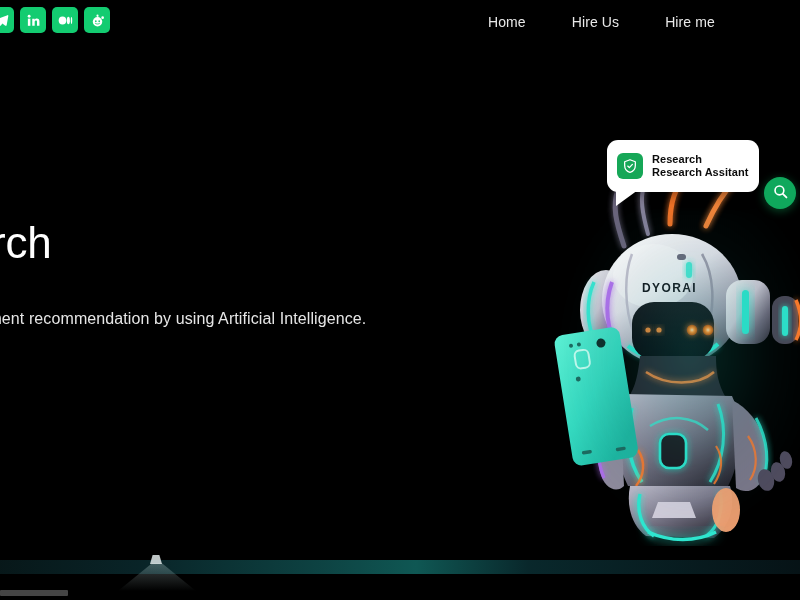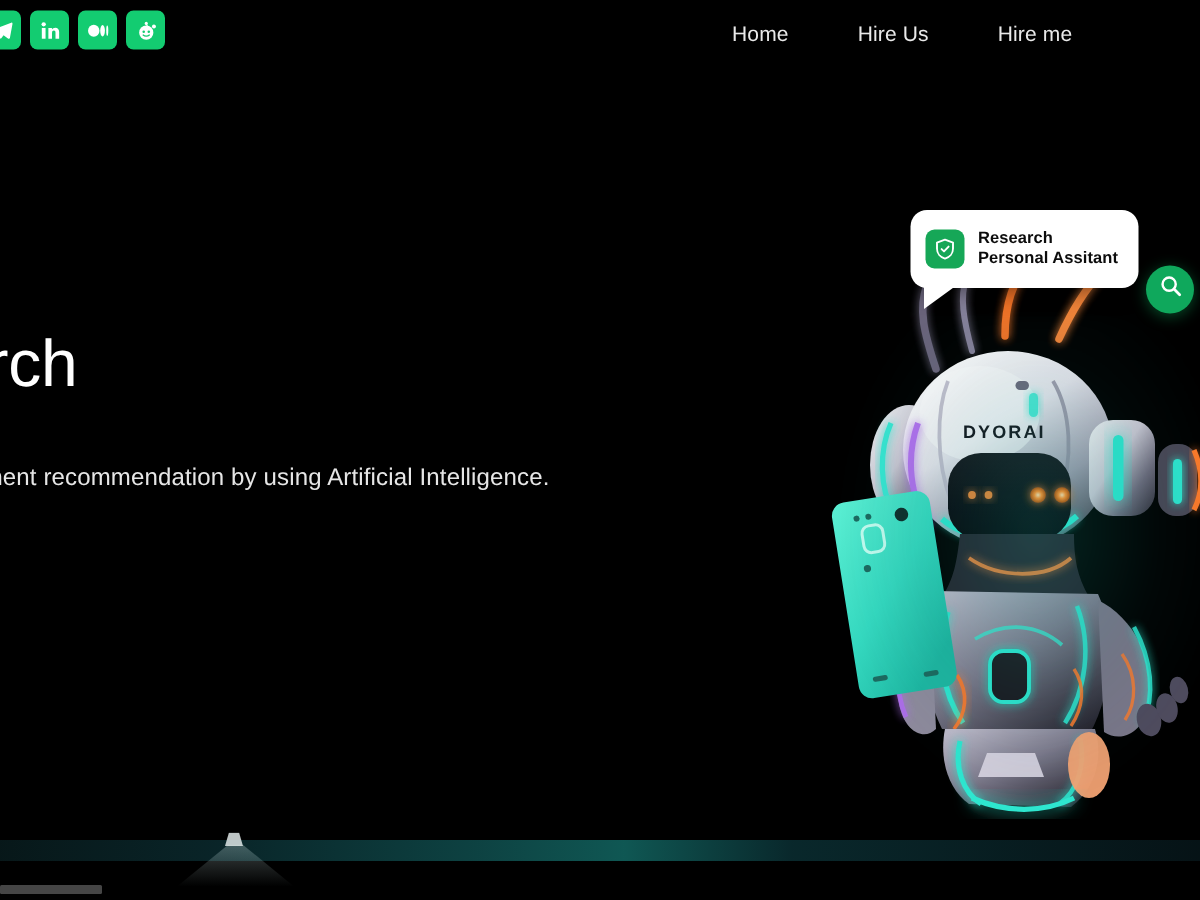--- a/index.html
+++ b/index.html
@@ -280,21 +280,21 @@
 
   <div class="bubble">
     <span class="bubble-icon">
       <svg width="16" height="16" viewBox="0 0 24 24" aria-hidden="true">
         <path d="M12 2.6 L20 5.6 V11.4 C20 16.4 16.6 20.4 12 21.6 C7.4 20.4 4 16.4 4 11.4 V5.6 Z" fill="none" stroke="#ffffff" stroke-width="1.9" stroke-linejoin="round"></path>
         <path d="M8.6 12.1 L11 14.4 L15.6 9.6" fill="none" stroke="#ffffff" stroke-width="1.9" stroke-linecap="round" stroke-linejoin="round"></path>
       </svg>
     </span>
     <span class="bubble-text">
       <span>Research</span><br>
-      <span>Personal Assitant</span>
+      <span>Research Assitant</span>
     </span>
   </div>
 
   <div class="search-fab" title="Search">
     <span>
       <svg width="17" height="17" viewBox="0 0 24 24" aria-hidden="true">
         <circle cx="10.5" cy="10.5" r="6.2" fill="none" stroke="#ffffff" stroke-width="2.3"></circle>
         <line x1="15.3" y1="15.3" x2="20.4" y2="20.4" stroke="#ffffff" stroke-width="2.6" stroke-linecap="round"></line>
       </svg>
     </span>

